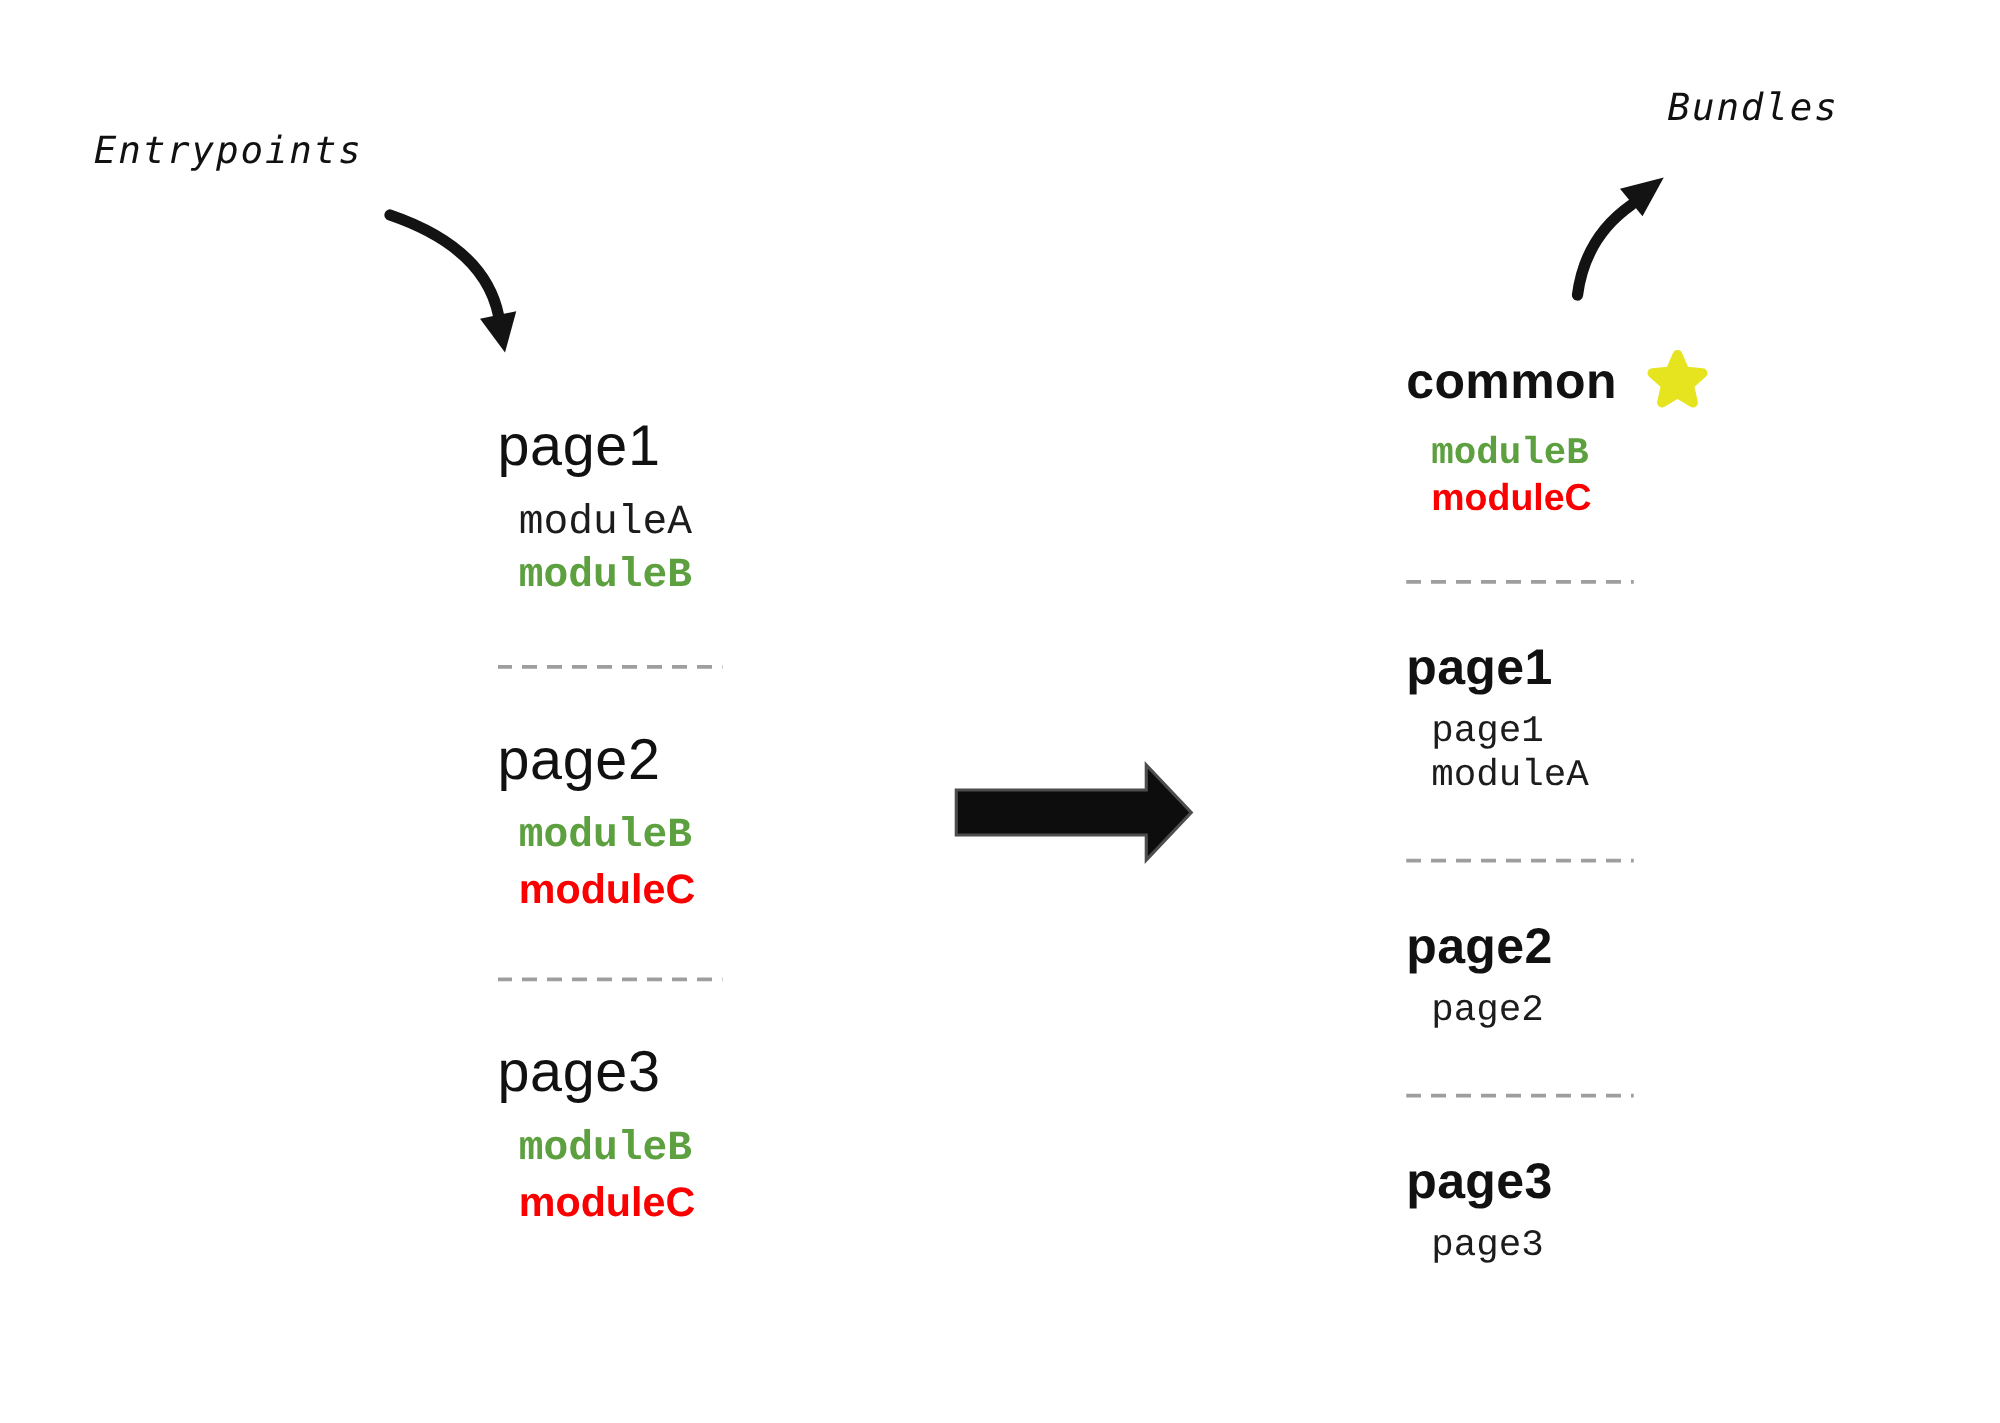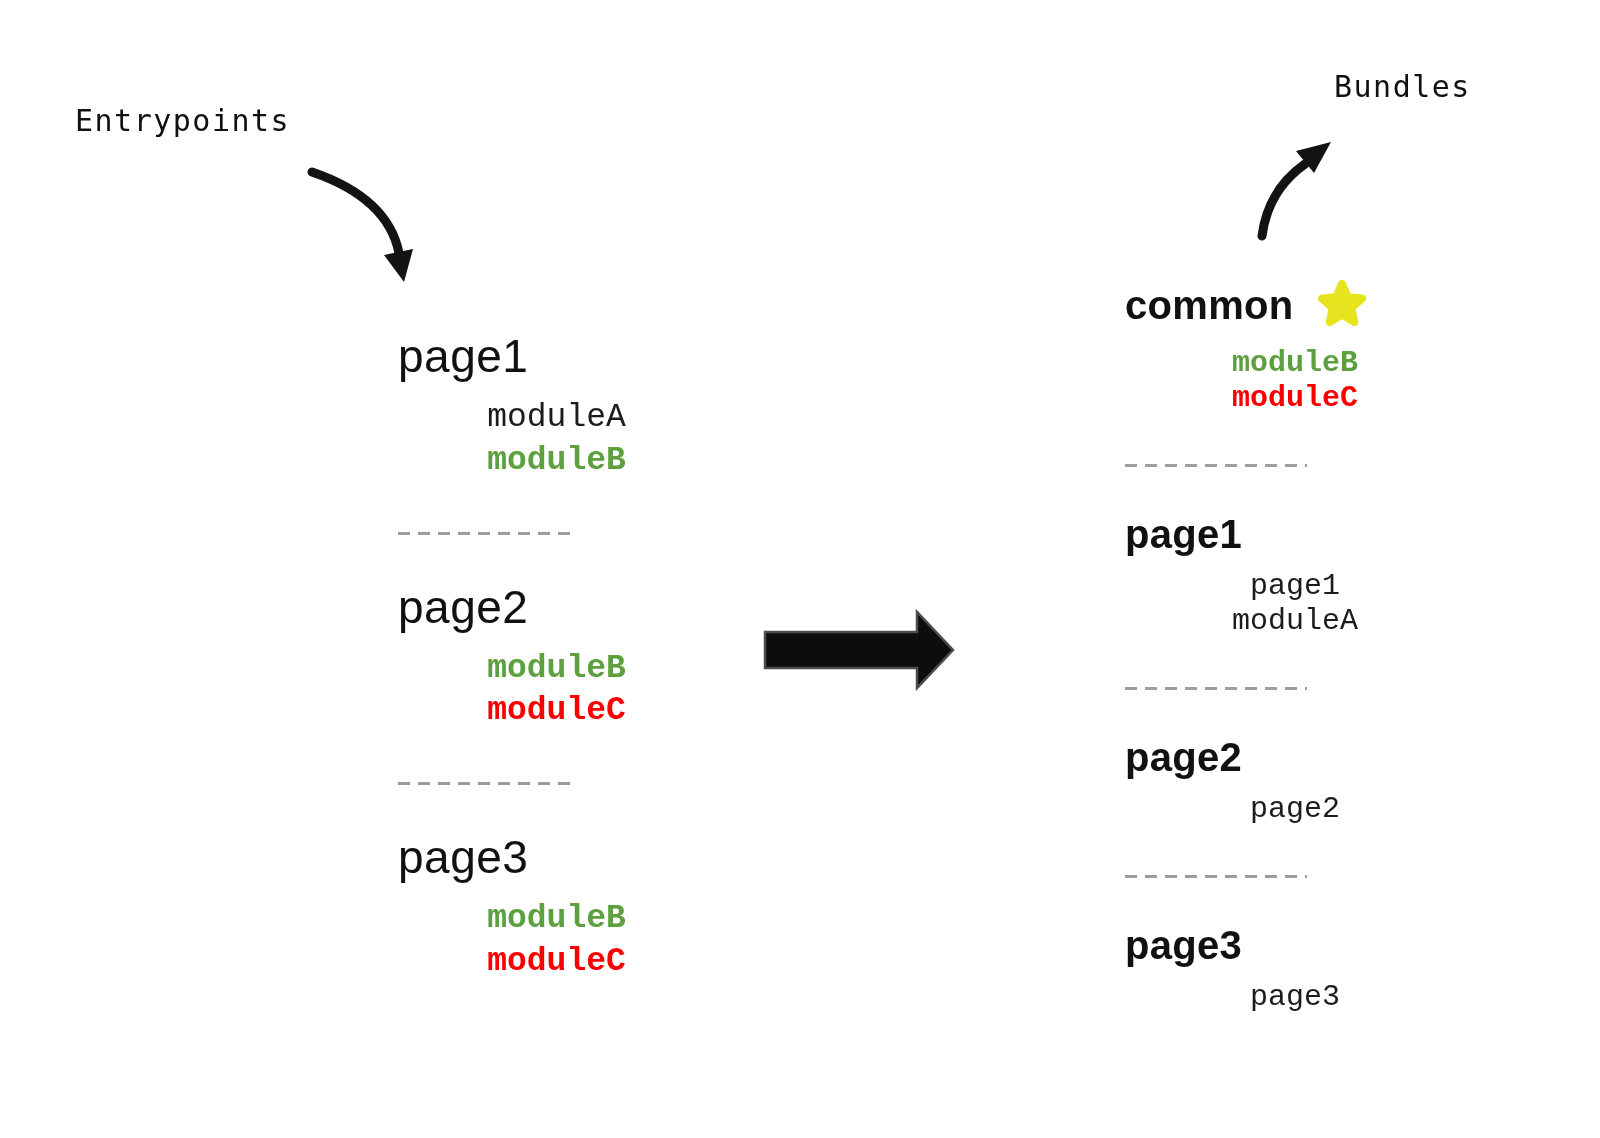--- a/index.html
+++ b/index.html
@@ -8,44 +8,45 @@
     position:relative; width:1600px; height:1138px;
     background:#fff; overflow:hidden;
     font-family:"Liberation Sans", sans-serif;
     color:var(--ink);
   }
   .mono-label {
     position:absolute;
     font-family:"DejaVu Sans Mono","Liberation Mono",monospace;
     font-size:30px; letter-spacing:1.5px; color:#111;
     white-space:nowrap;
+    font-style:italic;
   }
   #entrypoints-label { left:75px; top:103px; }
   #bundles-label { left:1334px; top:69px; }
 
-  .column { position:absolute;text-align:center; }
+  .column { position:absolute; }
   #entry-col  { left:398px; top:330px; width:300px; }
   #bundle-col { left:1125px; top:276px; width:320px; }
 
   .block-title { font-weight:700; color:#111; display:flex; align-items:center; }
   #entry-col .block-title {
     font-size:46px; font-weight:400; line-height:1.15;
     margin-bottom:14px; letter-spacing:0.5px;
   }
   #bundle-col .block-title {
     font-size:40px; line-height:1.15; margin-bottom:12px;
     letter-spacing:0.3px; gap:20px;
   }
   .module { white-space:nowrap; }
   #entry-col .module { font-size:33px; line-height:1.3; margin-left:17px; }
   #bundle-col .module { font-size:30px; line-height:1.17; margin-left:20px; }
   .bold { font-weight:700; }
   .c-black { color:#1c1c1c;font-family:Liberation Mono, monospace; }
   .c-green { color:var(--green);font-family:Liberation Mono, monospace; }
-  .c-red   { color:var(--red);font-family:Liberation Mono, monospace; }
+  .c-red   { color:var(--red); }
 
   .separator {
     height:3px;
     background:repeating-linear-gradient(90deg,
       var(--dash) 0 12px, transparent 12px 20px);
   }
   #entry-col .separator  { width:180px; margin:49px 0 46px 0; }
   #bundle-col .separator { width:182px; margin:48px 0 44px 0; }
 
   .star-svg { width:58px; height:58px; flex:0 0 auto; }

